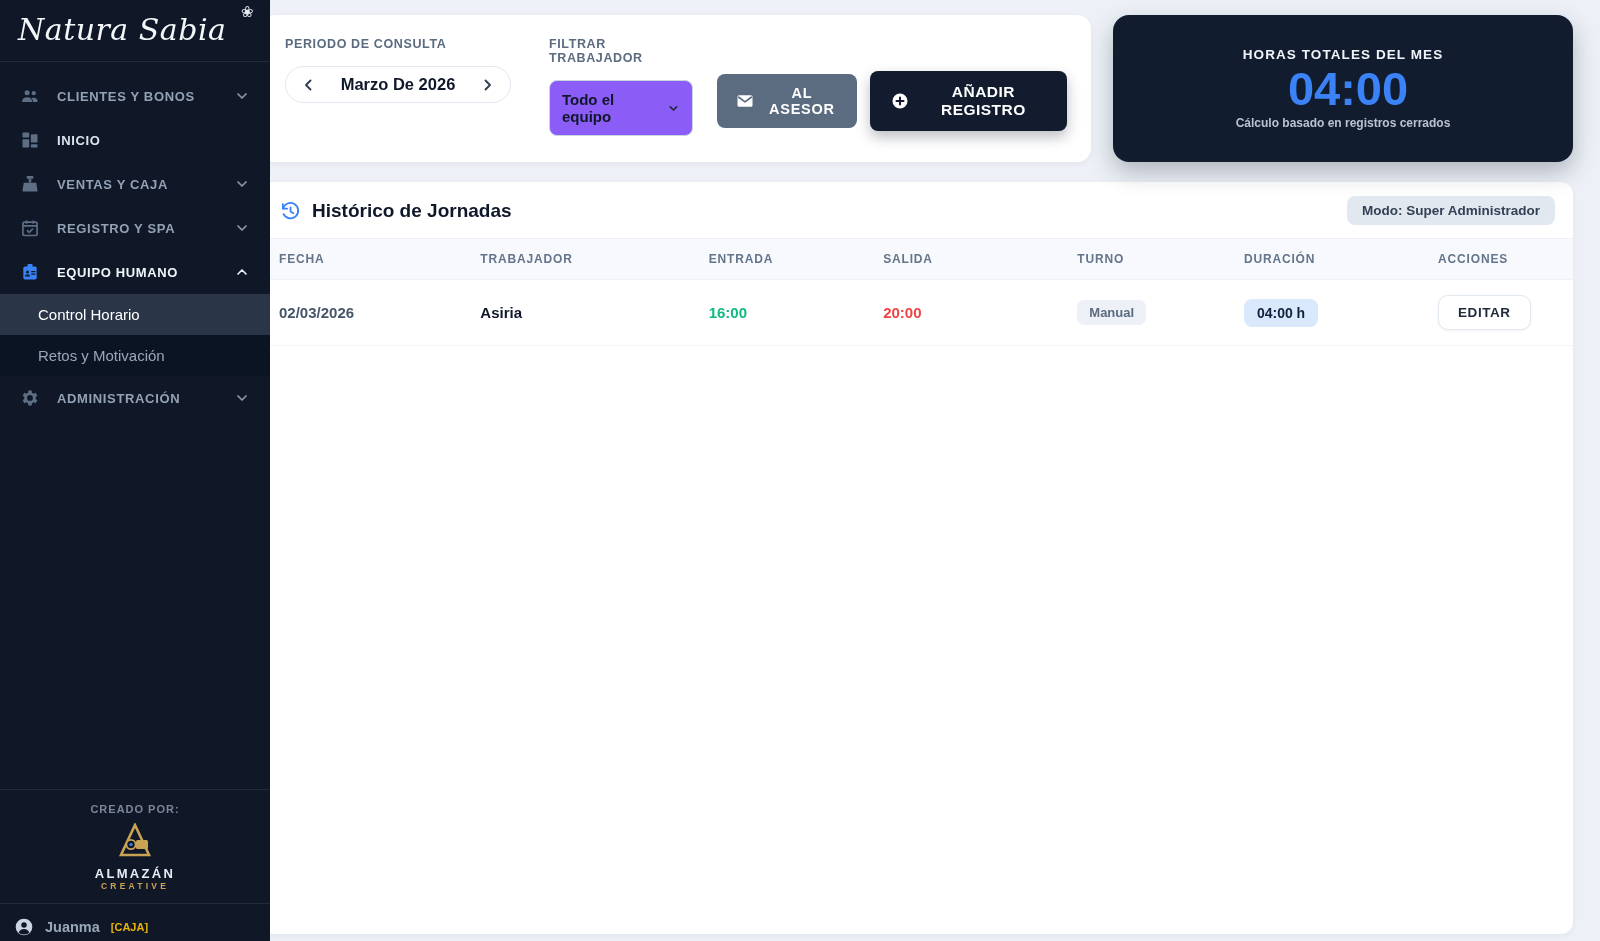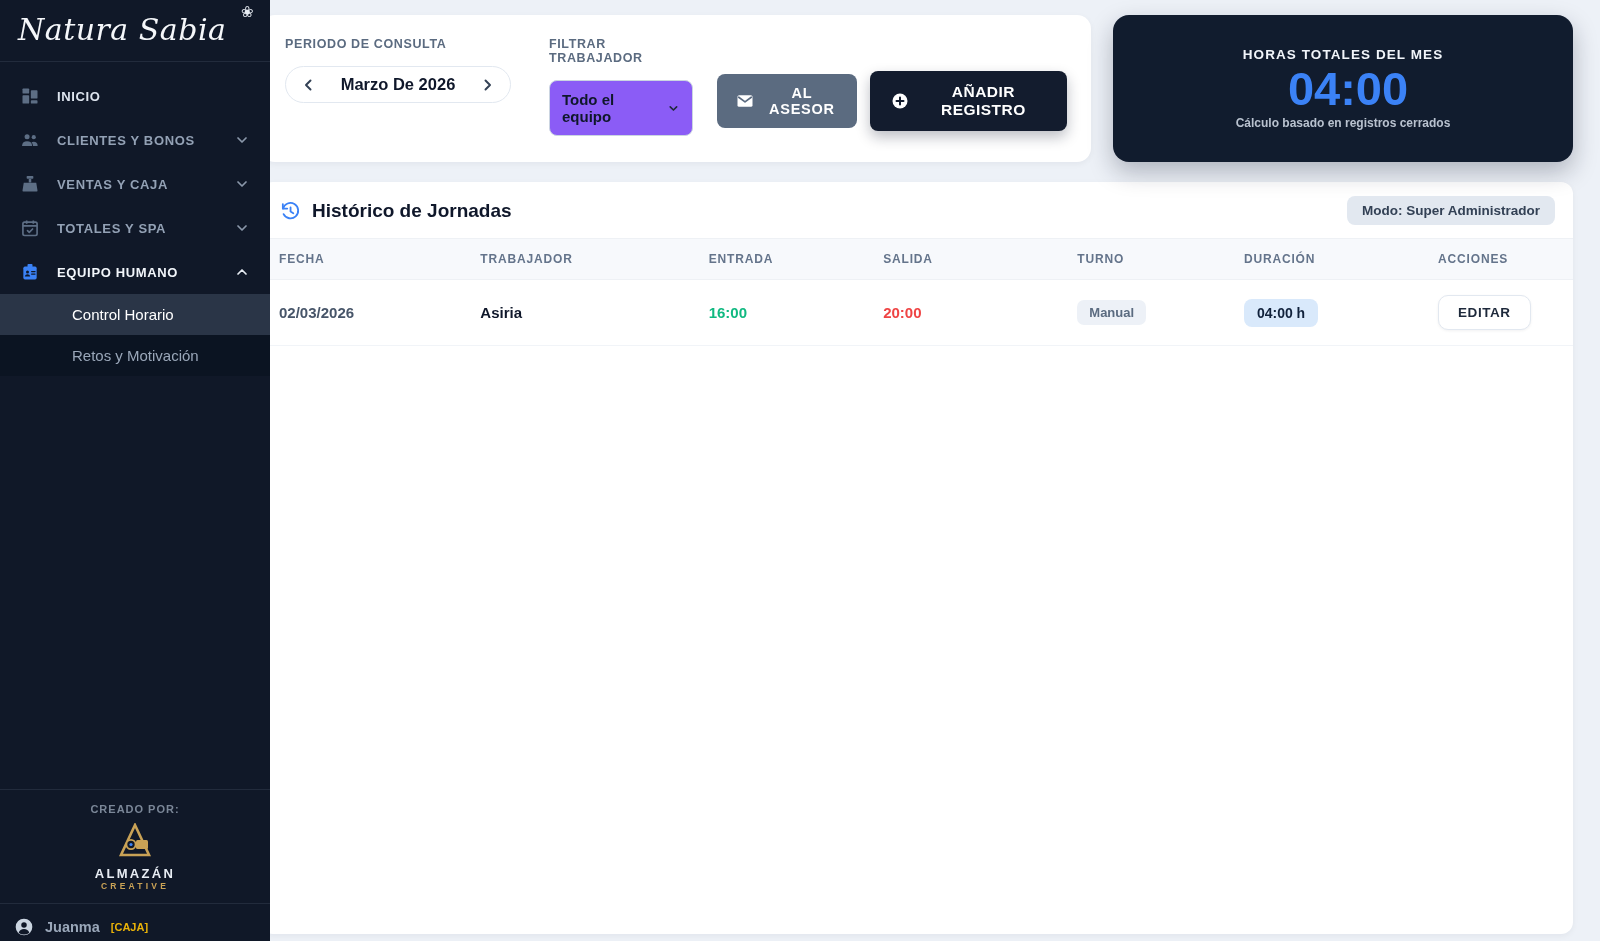--- a/index.html
+++ b/index.html
@@ -12,21 +12,21 @@
   .logo { font-family:"DejaVu Serif", serif; font-style:italic; color:#f5f7fa; font-size:30px; letter-spacing:0.5px; position:relative; white-space:nowrap; }
   .logo .flower { position:absolute; right:-2px; top:-9px; font-size:15px; font-style:normal; font-family:"DejaVu Sans", sans-serif; color:#e7ecf3; }
   .nav { padding-top:12px; }
   .nav-item { display:flex; align-items:center; gap:17px; padding:12px 20px; color:#93a1b5; font-size:13px; font-weight:bold; letter-spacing:0.05em; }
   .nav-item .nav-chev { margin-left:auto; width:16px; height:16px; color:#8a97aa; }
   .nav-icon { width:20px; height:20px; color:#5d6e85; flex:0 0 20px; }
   .nav-item.bright { color:#dde4ee; }
   .nav-item.active { color:#f2f6fb; }
   .nav-item.active .nav-icon { color:#3b82f6; }
   .nav-item.active .nav-chev { color:#e6ebf2; }
-  .subitem { padding:12px 20px 12px 72px; font-size:15px; }
+  .subitem { padding:12px 20px 12px 38px; font-size:15px; }
   .subitem.current { background:#2a3547; color:#ffffff; }
   .subitem.other { background:#0b1422; color:#9aa7b9; }
 
   .side-footer { position:absolute; bottom:0; left:0; right:0; }
   .created { text-align:center; padding:13px 0 8px; border-top:1px solid rgba(148,163,184,0.14); color:#7b8798; font-size:11px; letter-spacing:0.09em; font-weight:bold; }
   .brand { text-align:center; padding-bottom:12px; }
   .brand-name { color:#e8edf4; font-weight:bold; letter-spacing:0.18em; font-size:13px; margin-top:3px; }
   .brand-sub { color:#c9a256; font-size:8.5px; letter-spacing:0.38em; font-weight:bold; }
   .user-row { border-top:1px solid rgba(148,163,184,0.14); padding:13px 14px 4px; display:flex; gap:11px; align-items:center; color:#9aa7b9; font-size:14.5px; font-weight:bold; }
   .user-role { color:#eab308; font-size:11px; }
@@ -78,52 +78,52 @@
 <body>
 
 <aside class="sidebar">
   <div class="logo-wrap">
     <div class="logo">
       <span>Natura Sabia</span><span class="flower">❀</span>
     </div>
   </div>
 
   <nav class="nav">
+    <div class="nav-item">
+      <span class="nav-icon">
+        <svg viewBox="0 0 24 24" fill="currentColor">
+            <circle cx="8.5" cy="8" r="3"></circle>
+            <circle cx="16.5" cy="8.6" r="2.5"></circle>
+            <path d="M2.5 18.5c0-3.2 2.6-5 6-5s6 1.8 6 5v.8h-12z"></path>
+            <path d="M15.6 19.3c0-2-.7-3.6-1.9-4.7.8-.4 1.8-.6 2.8-.6 2.7 0 4.6 1.6 4.6 4.1v1.2z"></path>
+          </svg>
+      </span>
+      <span>CLIENTES Y BONOS</span>
+      <span class="nav-chev">
+        <svg viewBox="0 0 24 24" fill="none" stroke="currentColor" stroke-width="2.6" stroke-linecap="round" stroke-linejoin="round">
+            <path d="M6 9l6 6 6-6"></path>
+          </svg>
+      </span>
+    </div>
+
     <div class="nav-item bright">
       <span class="nav-icon">
         <svg viewBox="0 0 24 24" fill="currentColor">
             <rect x="3" y="3" width="8" height="6" rx="1"></rect>
             <rect x="3" y="11" width="8" height="10" rx="1"></rect>
             <rect x="13" y="5" width="8" height="10" rx="1"></rect>
             <rect x="13" y="17" width="8" height="4" rx="1"></rect>
           </svg>
       </span>
       <span>INICIO</span>
     </div>
 
     <div class="nav-item">
       <span class="nav-icon">
         <svg viewBox="0 0 24 24" fill="currentColor">
-            <circle cx="8.5" cy="8" r="3"></circle>
-            <circle cx="16.5" cy="8.6" r="2.5"></circle>
-            <path d="M2.5 18.5c0-3.2 2.6-5 6-5s6 1.8 6 5v.8h-12z"></path>
-            <path d="M15.6 19.3c0-2-.7-3.6-1.9-4.7.8-.4 1.8-.6 2.8-.6 2.7 0 4.6 1.6 4.6 4.1v1.2z"></path>
-          </svg>
-      </span>
-      <span>CLIENTES Y BONOS</span>
-      <span class="nav-chev">
-        <svg viewBox="0 0 24 24" fill="none" stroke="currentColor" stroke-width="2.6" stroke-linecap="round" stroke-linejoin="round">
-            <path d="M6 9l6 6 6-6"></path>
-          </svg>
-      </span>
-    </div>
-
-    <div class="nav-item">
-      <span class="nav-icon">
-        <svg viewBox="0 0 24 24" fill="currentColor">
             <rect x="8" y="2.5" width="8" height="3.2" rx="0.8"></rect>
             <rect x="10.5" y="6" width="3" height="4.2"></rect>
             <path d="M4.5 10.5h15L21 19.8a1 1 0 0 1-1 1.2H4a1 1 0 0 1-1-1.2z"></path>
           </svg>
       </span>
       <span>VENTAS Y CAJA</span>
       <span class="nav-chev">
         <svg viewBox="0 0 24 24" fill="none" stroke="currentColor" stroke-width="2.6" stroke-linecap="round" stroke-linejoin="round">
             <path d="M6 9l6 6 6-6"></path>
           </svg>
@@ -131,21 +131,21 @@
     </div>
 
     <div class="nav-item">
       <span class="nav-icon">
         <svg viewBox="0 0 24 24" fill="none" stroke="currentColor" stroke-width="2">
             <rect x="3.5" y="5" width="17" height="16" rx="2"></rect>
             <path d="M8 3v4M16 3v4M3.5 9.5h17"></path>
             <path d="M9 15.2l2.1 2.1 4-4.1" stroke-linecap="round" stroke-linejoin="round"></path>
           </svg>
       </span>
-      <span>TOTALES Y SPA</span>
+      <span>REGISTRO Y SPA</span>
       <span class="nav-chev">
         <svg viewBox="0 0 24 24" fill="none" stroke="currentColor" stroke-width="2.6" stroke-linecap="round" stroke-linejoin="round">
             <path d="M6 9l6 6 6-6"></path>
           </svg>
       </span>
     </div>
 
     <div class="nav-item active">
       <span class="nav-icon">
         <svg viewBox="0 0 24 24">
@@ -160,20 +160,33 @@
       <span class="nav-chev">
         <svg viewBox="0 0 24 24" fill="none" stroke="currentColor" stroke-width="2.6" stroke-linecap="round" stroke-linejoin="round">
             <path d="M6 15l6-6 6 6"></path>
           </svg>
       </span>
     </div>
 
     <div class="subitem current">Control Horario</div>
     <div class="subitem other">Retos y Motivación</div>
 
+    <div class="nav-item">
+      <span class="nav-icon">
+        <svg viewBox="0 0 24 24" fill="currentColor" fill-rule="evenodd">
+            <path d="M20.2 13.2a8 8 0 0 0 0-2.4l2-1.5-2-3.5-2.4 1a8 8 0 0 0-2-1.2L15.4 3h-4l-.4 2.6a8 8 0 0 0-2 1.2l-2.4-1-2 3.5 2 1.5a8 8 0 0 0 0 2.4l-2 1.5 2 3.5 2.4-1a8 8 0 0 0 2 1.2l.4 2.6h4l.4-2.6a8 8 0 0 0 2-1.2l2.4 1 2-3.5zM13.4 15.4a3.5 3.5 0 1 1 0-7 3.5 3.5 0 0 1 0 7z" transform="translate(-1.4 0)"></path>
+          </svg>
+      </span>
+      <span>ADMINISTRACIÓN</span>
+      <span class="nav-chev">
+        <svg viewBox="0 0 24 24" fill="none" stroke="currentColor" stroke-width="2.6" stroke-linecap="round" stroke-linejoin="round">
+            <path d="M6 9l6 6 6-6"></path>
+          </svg>
+      </span>
+    </div>
   </nav>
 
   <div class="side-footer">
     <div class="created">CREADO POR:</div>
     <div class="brand">
       <svg width="44" height="36" viewBox="0 0 44 36">
         <path d="M22 2L36 32H8z" fill="none" stroke="#c9a256" stroke-width="2.6"></path>
         <rect x="23" y="17" width="12" height="9" rx="1.5" fill="#c9a256"></rect>
         <circle cx="18" cy="21.5" r="4.6" fill="#101828" stroke="#c9a256" stroke-width="1.8"></circle>
         <circle cx="18" cy="21.5" r="1.6" fill="#3b82f6"></circle>

